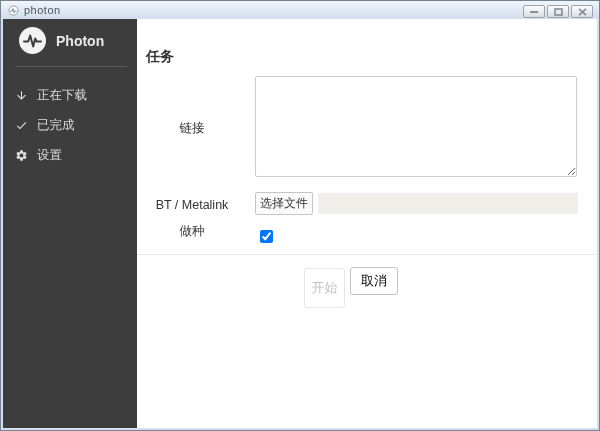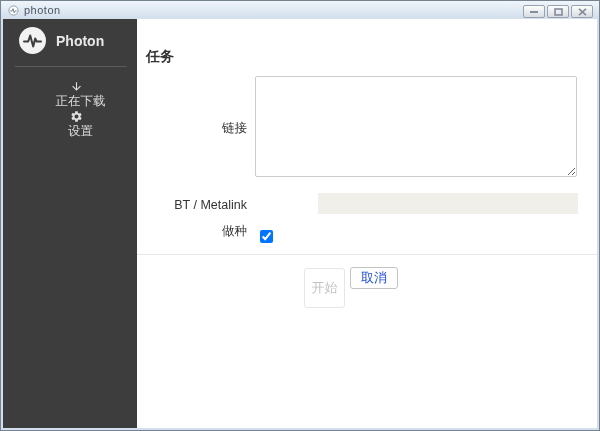--- a/index.html
+++ b/index.html
@@ -34,30 +34,30 @@
 
   
   .sidebar { position:absolute; left:0; top:0; bottom:0; width:134px; background:#3d3d3d; }
   .logo-row { position:absolute; left:16px; top:8px; display:flex; align-items:center; }
   .logo-circle { width:27px; height:27px; flex:0 0 auto; }
   .app-name { margin-left:10px; font-size:14px; font-weight:bold; color:#e8e8e8; }
   .sidebar-divider { position:absolute; left:12px; right:10px; top:47px; height:1px; background:#5a5a5a; }
   .nav { position:absolute; left:0; right:0; top:61px; }
   .nav-item {
     height:30px; display:flex; align-items:center; padding-left:12px;
-    color:#dcdcdc; cursor:pointer;flex-direction:column;
+    color:#dcdcdc; cursor:pointer;
   }
   .nav-item .nav-icon { width:13px; height:13px; flex:0 0 auto; }
   .nav-item .nav-label { margin-left:9px; font-size:12.5px; }
 
   
   .main { position:absolute; left:134px; top:0; right:0; bottom:0; background:#fff;margin-top:20px; }
   .page-title { position:absolute; left:9px; top:9px; font-size:14px; font-weight:bold; color:#333; }
 
-  .form-label { position:absolute; left:0; width:110px; text-align:right; font-size:12.5px; color:#333; }
+  .form-label { position:absolute; left:0; width:110px; text-align:center; font-size:12.5px; color:#333; }
   .label-link  { top:81px; }
   .label-bt    { top:159px; }
   .label-seed  { top:184px; }
 
   .link-textarea {
     position:absolute; left:118px; top:37px; width:322px; height:101px;
     border:1px solid #cccccc; border-radius:2px; resize:both;
     font-size:12px; font-family:"Liberation Sans","DejaVu Sans",sans-serif;
     color:#333; outline:none; padding:3px 4px;
   }
@@ -71,21 +71,21 @@
     position:absolute; left:181px; top:154px; width:260px; height:21px;
     background:#f0efe9; border:none; font-size:12px; color:#555; padding:0 5px;
   }
   .seed-checkbox { position:absolute; left:123px; top:191px; width:13px; height:13px; cursor:pointer; }
 
   .section-divider { position:absolute; left:0; right:0; top:215px; height:1px; background:#e8e8e8; }
 
   .btn { position:absolute; background:#fff; border-radius:3px; font-size:13px; cursor:pointer;
          font-family:"Liberation Sans","DejaVu Sans",sans-serif; }
   .btn-start { left:167px; top:229px; width:41px; height:40px; border:1px solid #e6e6e6; color:#c2c2c2; }
-  .btn-cancel { left:213px; top:228px; width:48px; height:22px; border:1px solid #c3c3c3; color:#1d4ed8; }
+  .btn-cancel { left:213px; top:228px; width:48px; height:28px; border:1px solid #c3c3c3; color:#000000; }
 </style>
 </head>
 <body>
 
 <div class="window">
 
   <div class="titlebar">
     <svg class="titlebar-icon" viewBox="0 0 12 12">
       <circle cx="6" cy="6" r="5" fill="#ffffff" stroke="#8d99a6" stroke-width="1"></circle>
       <polyline points="2.5,6.5 4.5,6.5 5.5,4 6.8,8.5 7.8,6.5 9.5,6.5" fill="none" stroke="#6f7b88" stroke-width="1"></polyline>
@@ -124,34 +124,41 @@
       <div class="sidebar-divider"></div>
       <div class="nav">
         <div class="nav-item">
           <svg class="nav-icon" viewBox="0 0 24 24" fill="#e0e0e0">
             <path d="M20 12l-1.41-1.41L13 16.17V4h-2v12.17l-5.58-5.59L4 12l8 8 8-8z"></path>
           </svg>
           <span class="nav-label">正在下载</span>
         </div>
         <div class="nav-item">
           <svg class="nav-icon" viewBox="0 0 24 24" fill="#e0e0e0">
+            <path d="M9 16.17L4.83 12l-1.42 1.41L9 19 21 7l-1.41-1.41z"></path>
+          </svg>
+          <span class="nav-label">已完成</span>
+        </div>
+        <div class="nav-item">
+          <svg class="nav-icon" viewBox="0 0 24 24" fill="#e0e0e0">
             <path d="M19.14 12.94c.04-.3.06-.61.06-.94 0-.32-.02-.64-.07-.94l2.03-1.58c.18-.14.23-.41.12-.61l-1.92-3.32c-.12-.22-.37-.29-.59-.22l-2.39.96c-.5-.38-1.03-.7-1.62-.94l-.36-2.54c-.04-.24-.24-.41-.48-.41h-3.84c-.24 0-.43.17-.47.41l-.36 2.54c-.59.24-1.13.57-1.62.94l-2.39-.96c-.22-.08-.47 0-.59.22L2.74 8.87c-.12.21-.08.47.12.61l2.03 1.58c-.05.3-.09.63-.09.94s.02.64.07.94l-2.03 1.58c-.18.14-.23.41-.12.61l1.92 3.32c.12.22.37.29.59.22l2.39-.96c.5.38 1.03.7 1.62.94l.36 2.54c.05.24.24.41.48.41h3.84c.24 0 .44-.17.47-.41l.36-2.54c.59-.24 1.13-.56 1.62-.94l2.39.96c.22.08.47 0 .59-.22l1.92-3.32c.12-.22.07-.47-.12-.61l-2.01-1.58zM12 15.6c-1.98 0-3.6-1.62-3.6-3.6s1.62-3.6 3.6-3.6 3.6 1.62 3.6 3.6-1.62 3.6-3.6 3.6z"></path>
           </svg>
           <span class="nav-label">设置</span>
         </div>
       </div>
     </div>
 
     <div class="main">
       <div class="page-title">任务</div>
 
       <label class="form-label label-link">链接</label>
       <textarea class="link-textarea" style=""></textarea>
 
       <label class="form-label label-bt">BT / Metalink</label>
+      <button class="choose-file-btn">选择文件</button>
       <input class="file-field" type="text" readonly="" value="" style="">
 
       <label class="form-label label-seed">做种</label>
       <input class="seed-checkbox" type="checkbox" checked="" style="">
 
       <div class="section-divider"></div>
 
       <button class="btn btn-start">开始</button>
       <button class="btn btn-cancel">取消</button>
     </div>

